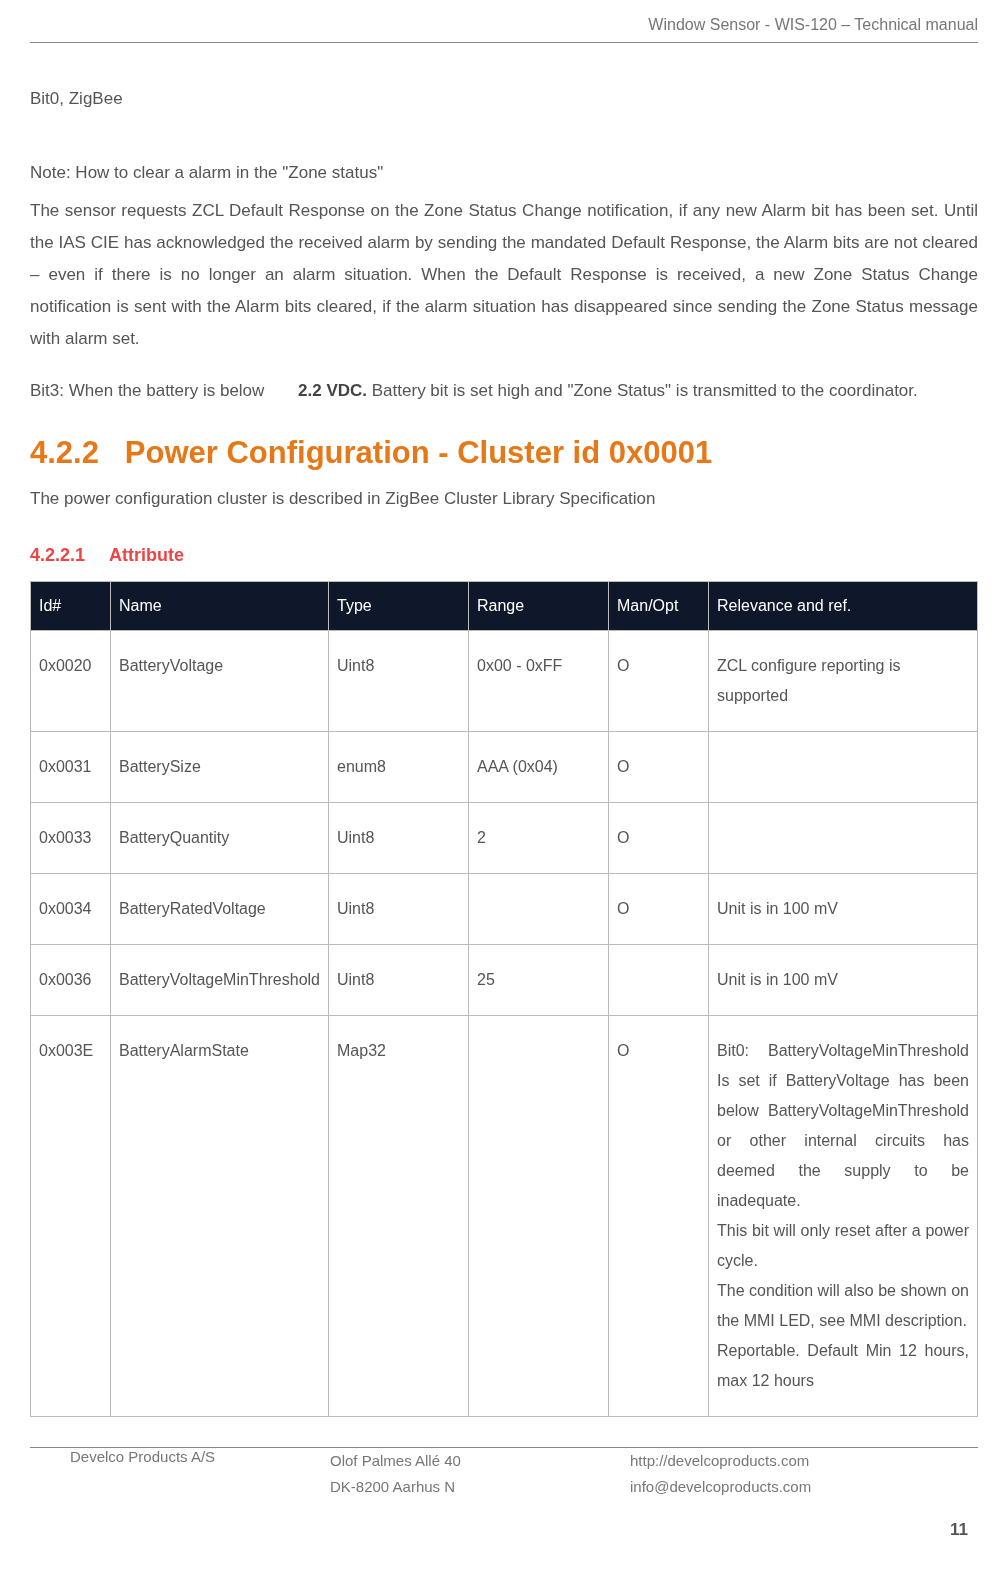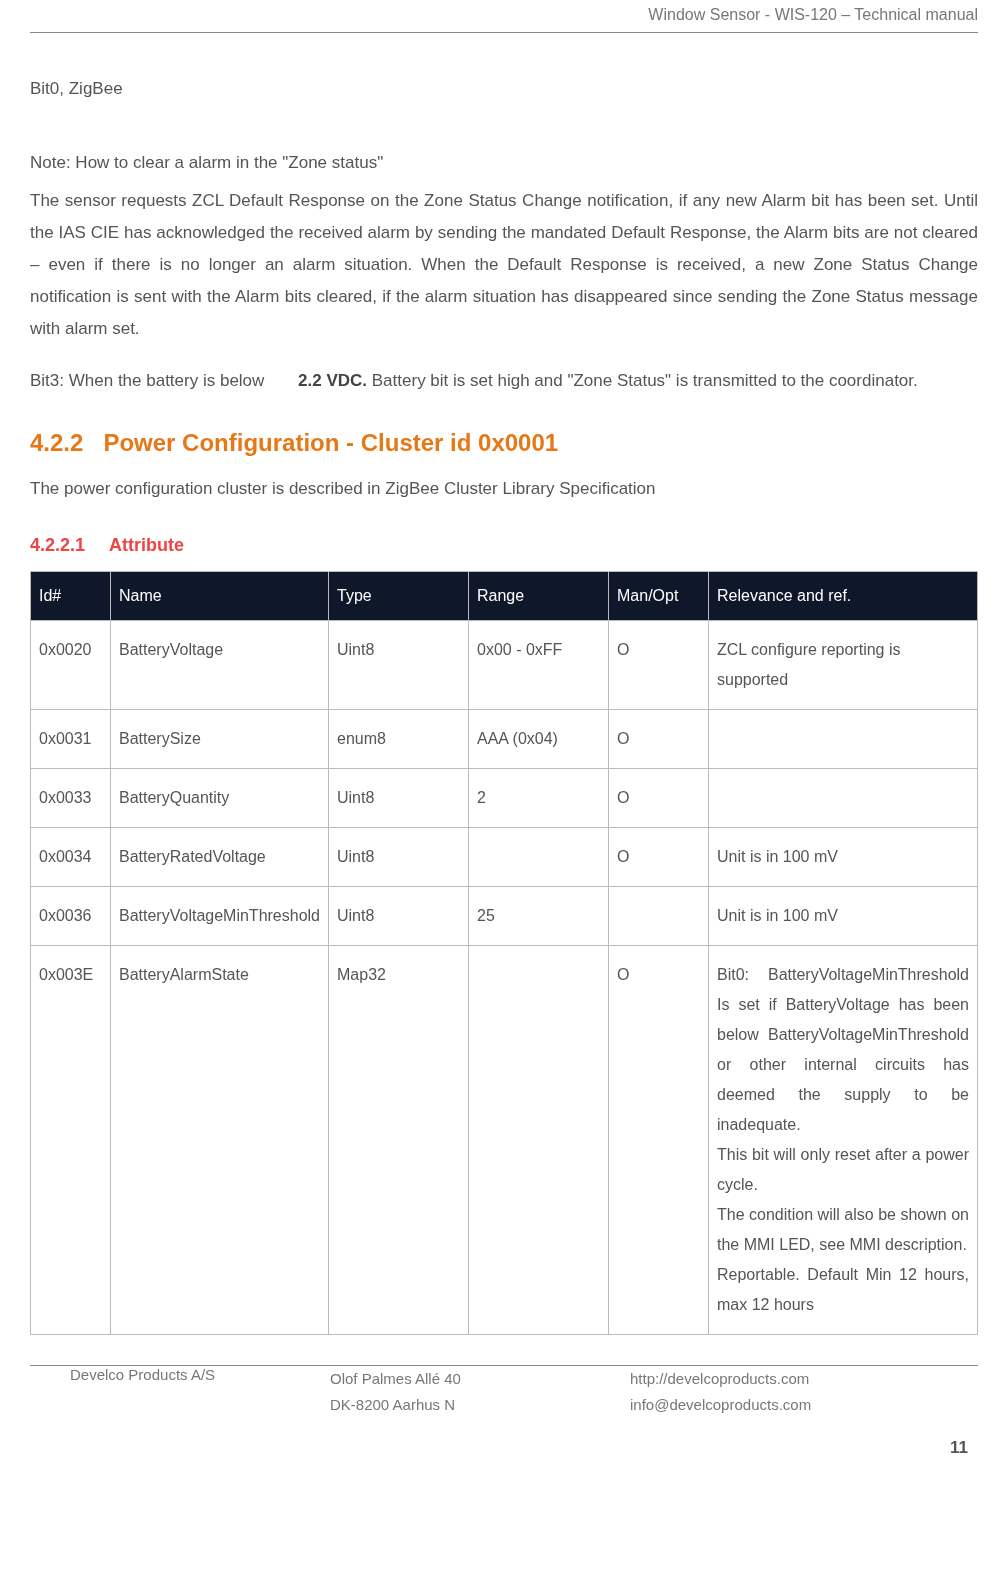--- a/index.html
+++ b/index.html
@@ -12,36 +12,36 @@
     width: 1008px;
   }
   .page {
     width: 1008px;
     padding: 0 30px;
   }
   .header-line {
     text-align: right;
     font-size: 16px;
     color: #777;
-    padding: 6px 0 8px 0;
+    padding: 16px 0 8px 0;
   }
   .header-rule {
     border-bottom: 1px solid #888;
     margin-bottom: 40px;
   }
   .body-text {
     font-size: 17px;
     line-height: 32px;
     color: #555;
   }
   .para { margin: 20px 0; }
   .justify { text-align: justify; }
   .section-heading {
     color: #e67817;
-    font-size: 24px;
+    font-size: 31px;
     font-weight: 600;
     margin: 30px 0 14px 0;
   }
   .subsection-heading {
     color: #ef4444;
     font-size: 18px;
     font-weight: 700;
     margin: 24px 0 10px 0;
   }
   .subsection-heading .num { margin-right: 24px; }
@@ -53,21 +53,21 @@
   table.attr th {
     background: #0f172a;
     color: #fff;
     text-align: left;
     font-weight: 500;
     padding: 8px 8px;
     border: 1px solid #bbb;
   }
   table.attr td {
     border: 1px solid #bbb;
-    padding: 14px 8px;
+    padding: 20px 8px;
     vertical-align: top;
     line-height: 30px;
     color: #555;
   }
   .col-id    { width: 80px; }
   .col-name  { width: 200px; }
   .col-type  { width: 140px; }
   .col-range { width: 140px; }
   .col-mo    { width: 100px; }
   .col-rel   { }

